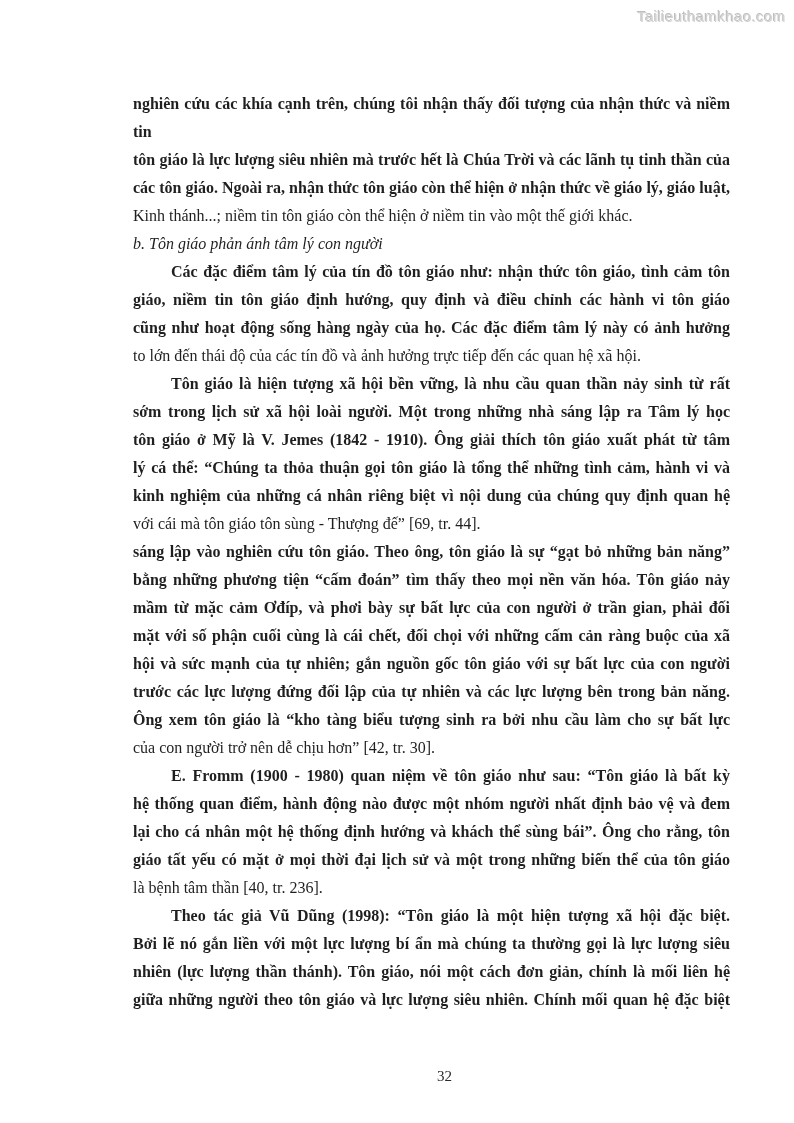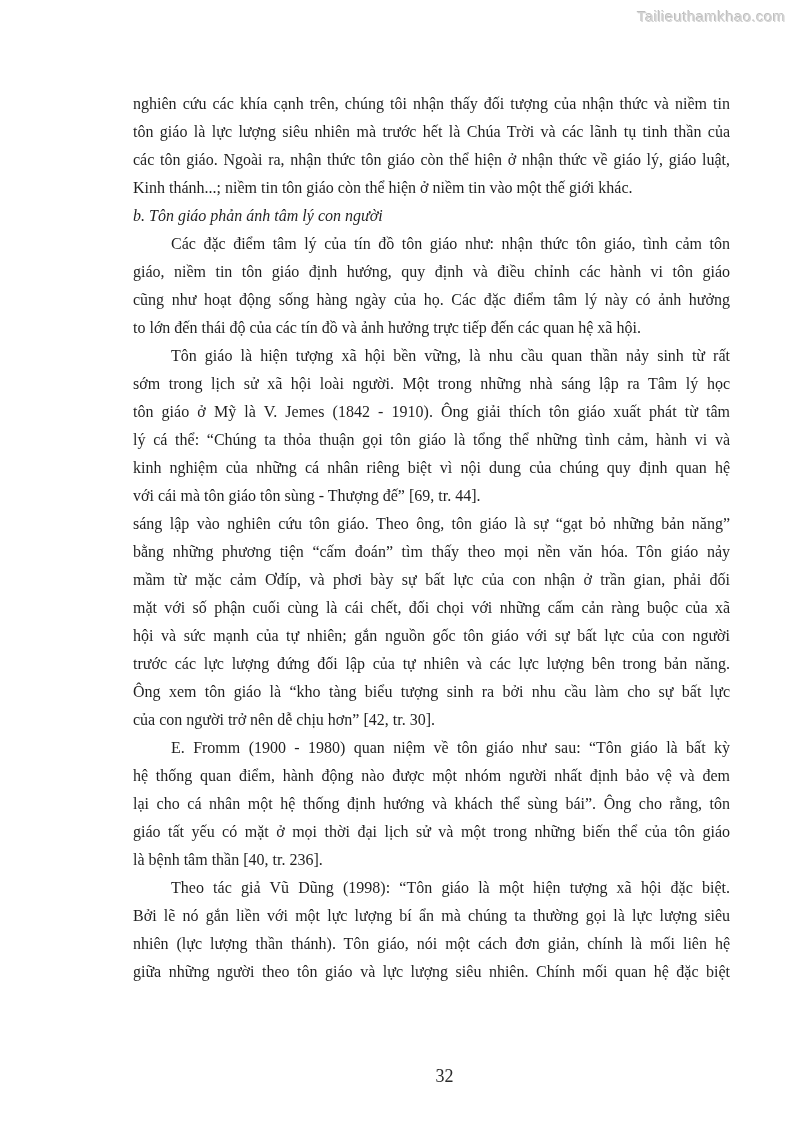--- a/index.html
+++ b/index.html
@@ -37,30 +37,31 @@
   }
   .block { margin: 0; }
   .line {
     line-height: 28px;
     min-height: 28px;
     white-space: normal;
   }
   .line.just {
     text-align: justify;
     text-align-last: justify;
+    font-weight: bold;
   }
   .line.indent { padding-left: 38px; }
   .block.heading .line { font-style: italic; }
   .page-number {
     position: absolute;
     left: 146px;
     top: 1062px;
     width: 597px;
     text-align: center;
-    font-size: 18px;
+    font-size: 15px;
     line-height: 28px;
     color: #2a2a2a;
   }
 </style>
 </head>
 <body>
 
 <div class="page">
   <div class="watermark">Tailieuthamkhao.com</div>
 
@@ -84,21 +85,21 @@
         <div class="line indent just">Tôn giáo là hiện tượng xã hội bền vững, là nhu cầu quan thần nảy sinh từ rất</div>
         <div class="line just">sớm trong lịch sử xã hội loài người. Một trong những nhà sáng lập ra Tâm lý học</div>
         <div class="line just">tôn giáo ở Mỹ là V. Jemes (1842 - 1910). Ông giải thích tôn giáo xuất phát từ tâm</div>
         <div class="line just">lý cá thể: “Chúng ta thỏa thuận gọi tôn giáo là tổng thể những tình cảm, hành vi và</div>
         <div class="line just">kinh nghiệm của những cá nhân riêng biệt vì nội dung của chúng quy định quan hệ</div>
         <div class="line">với cái mà tôn giáo tôn sùng - Thượng đế” [69, tr. 44].</div>
       </div>
       <div class="block">
         <div class="line just">sáng lập vào nghiên cứu tôn giáo. Theo ông, tôn giáo là sự “gạt bỏ những bản năng”</div>
         <div class="line just">bằng những phương tiện “cấm đoán” tìm thấy theo mọi nền văn hóa. Tôn giáo nảy</div>
-        <div class="line just">mầm từ mặc cảm Ơđíp, và phơi bày sự bất lực của con nhận ở trần gian, phải đối</div>
+        <div class="line just">mầm từ mặc cảm Ơđíp, và phơi bày sự bất lực của con người ở trần gian, phải đối</div>
         <div class="line just">mặt với số phận cuối cùng là cái chết, đối chọi với những cấm cản ràng buộc của xã</div>
         <div class="line just">hội và sức mạnh của tự nhiên; gắn nguồn gốc tôn giáo với sự bất lực của con người</div>
         <div class="line just">trước các lực lượng đứng đối lập của tự nhiên và các lực lượng bên trong bản năng.</div>
         <div class="line just">Ông xem tôn giáo là “kho tàng biểu tượng sinh ra bởi nhu cầu làm cho sự bất lực</div>
         <div class="line">của con người trở nên dễ chịu hơn” [42, tr. 30].</div>
       </div>
       <div class="block">
         <div class="line indent just">E. Fromm (1900 - 1980) quan niệm về tôn giáo như sau: “Tôn giáo là bất kỳ</div>
         <div class="line just">hệ thống quan điểm, hành động nào được một nhóm người nhất định bảo vệ và đem</div>
         <div class="line just">lại cho cá nhân một hệ thống định hướng và khách thể sùng bái”. Ông cho rằng, tôn</div>

